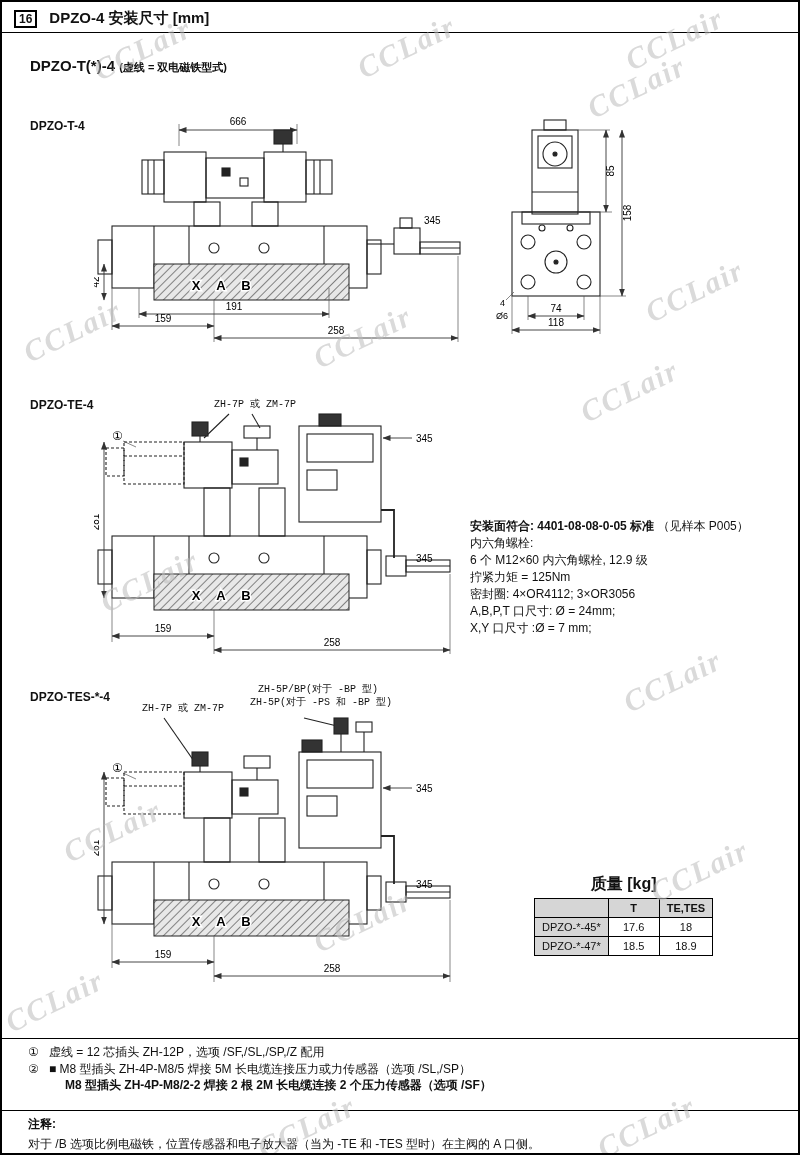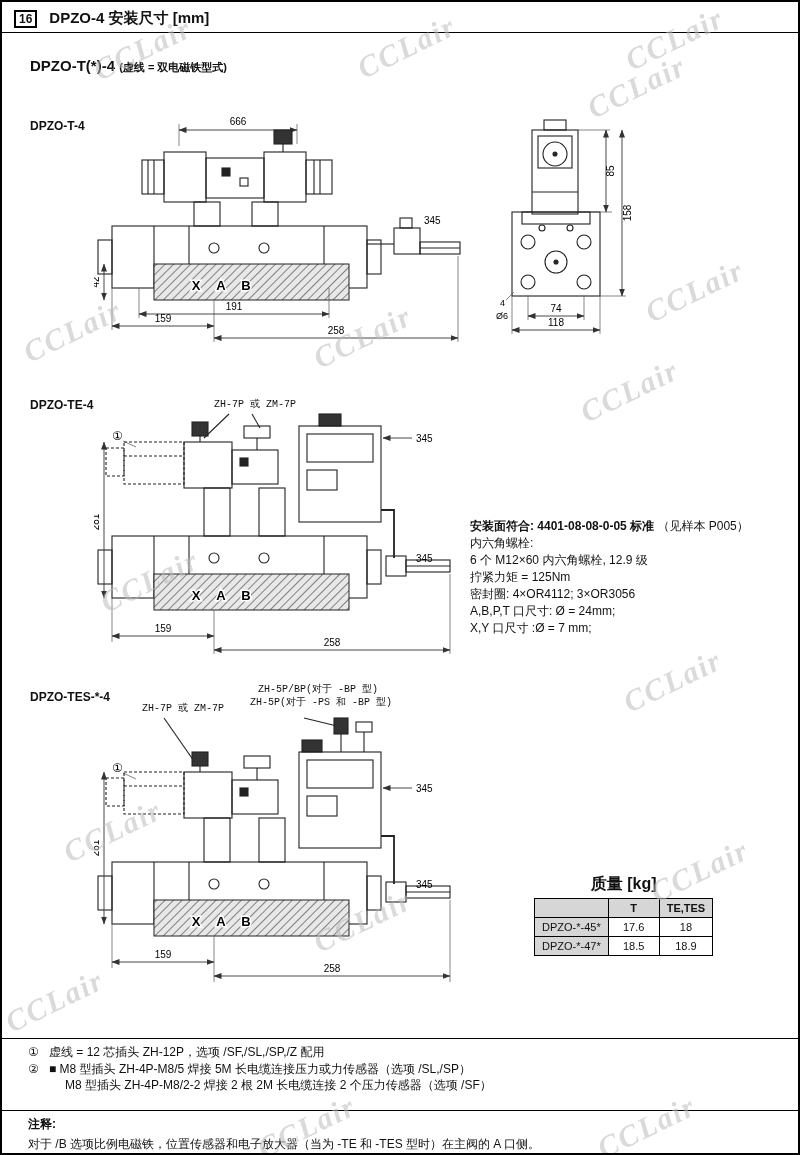--- a/index.html
+++ b/index.html
@@ -28,21 +28,21 @@
   .iso div{white-space:nowrap;}
   .iso .b{font-weight:bold;}
   .wtable{position:absolute;left:532px;top:872px;z-index:2;}
   .wtable .wtitle{font-size:16px;font-weight:bold;text-align:center;margin-bottom:3px;}
   .wtable table{border-collapse:collapse;font-size:11px;}
   .wtable td,.wtable th{border:1px solid #000;padding:1px 7px;height:16px;text-align:center;min-width:36px;}
   .wtable .shade{background:#d6d6d6;}
   .notes{position:absolute;left:26px;top:1042px;font-size:12px;line-height:16.5px;z-index:2;}
   .note{display:flex;gap:6px;white-space:nowrap;}
   .note .nm{width:15px;flex:none;}
-  .note.cont{padding-left:37px;}
+  .note.cont{padding-left:37px;font-weight:bold;}
   .footer{position:absolute;left:26px;top:1114px;font-size:12px;z-index:2;width:745px;}
   .footer .flabel{font-weight:bold;}
   .footer .ftext{margin-top:3px;}
 </style>
 </head>
 <body>
 
 <div class="page">
 
   <svg width="0" height="0" style="position:absolute" aria-hidden="true">

